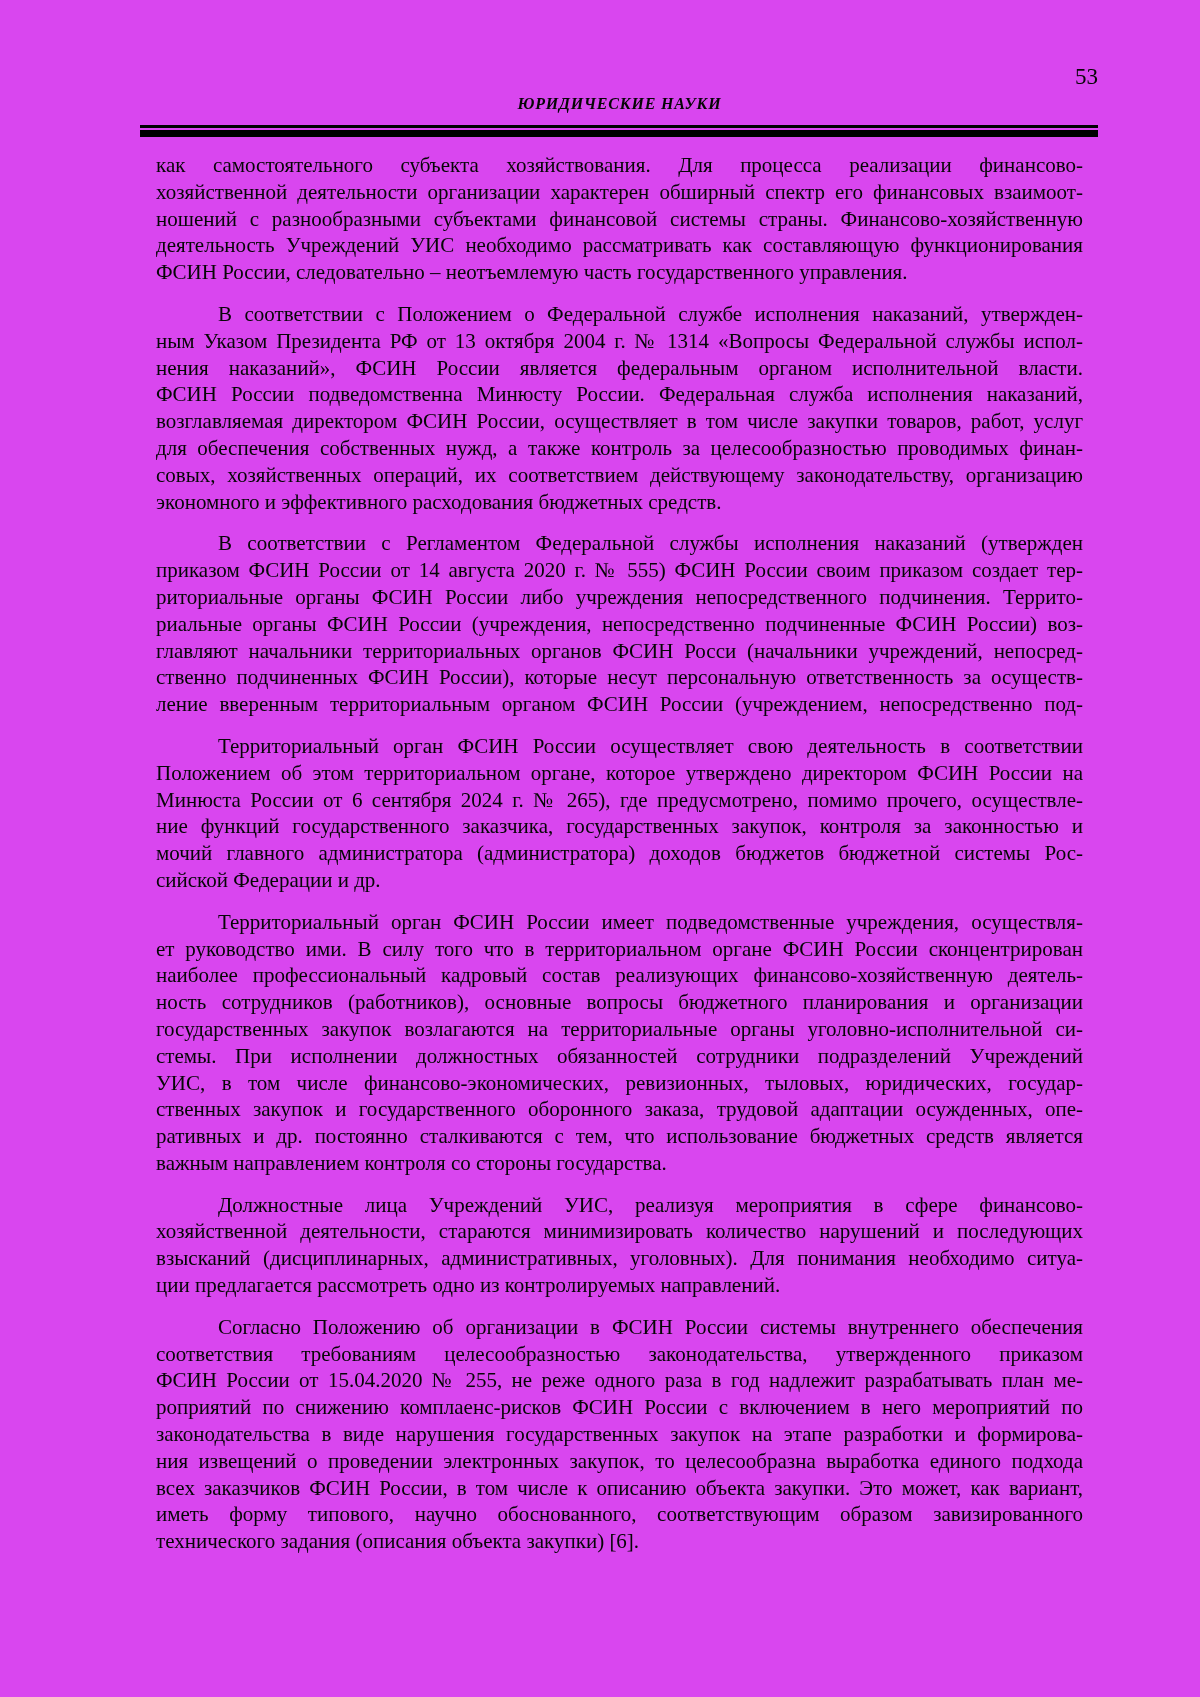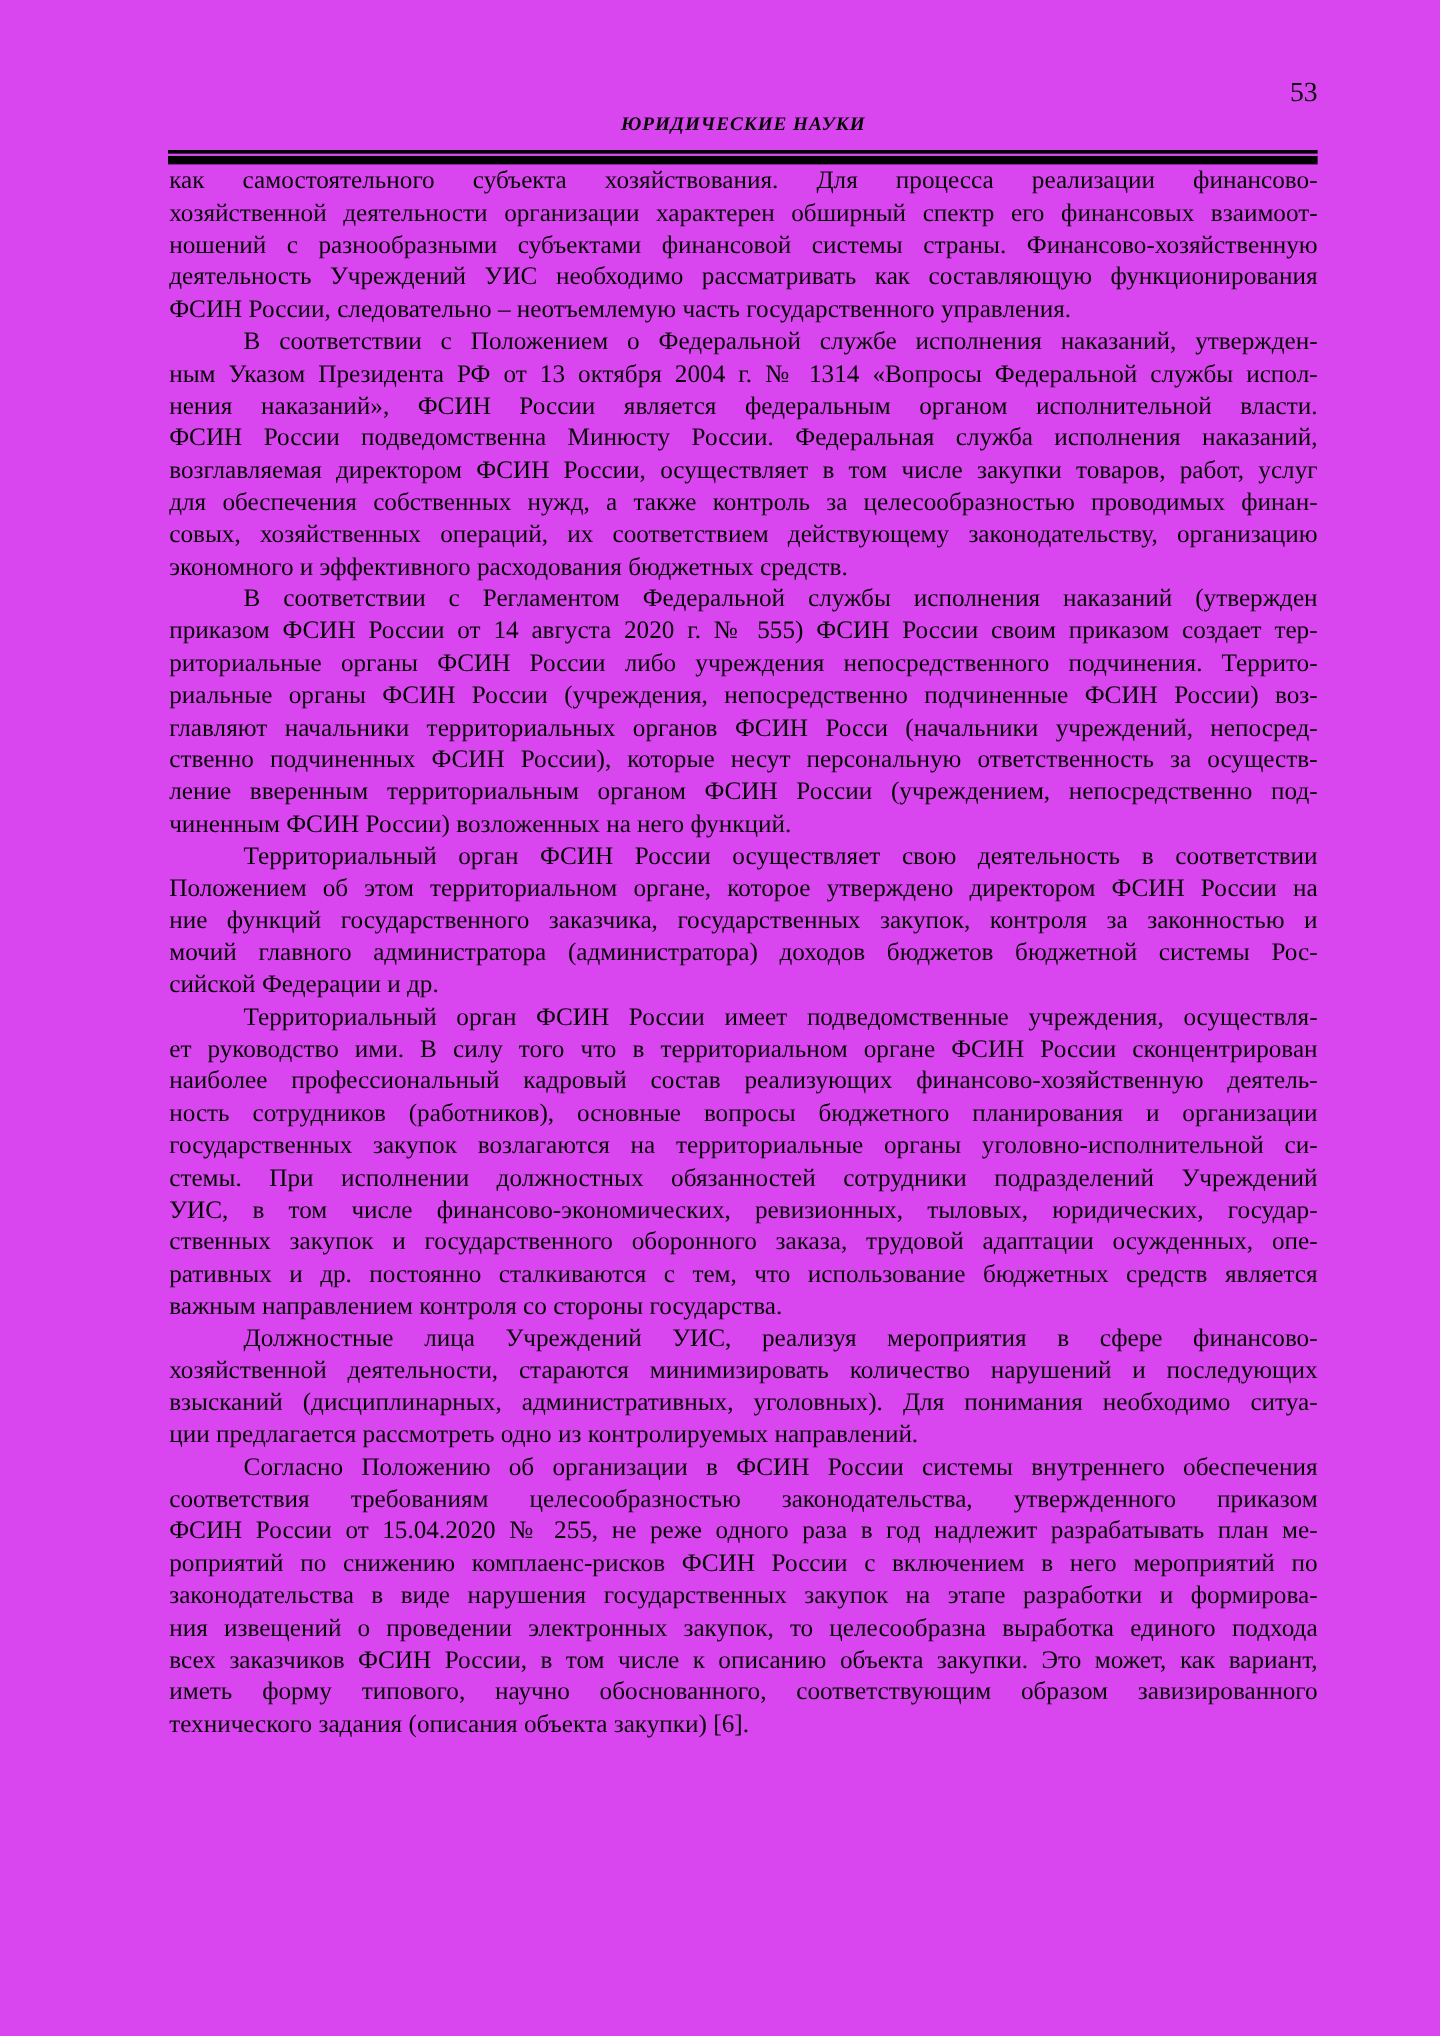--- a/index.html
+++ b/index.html
@@ -57,21 +57,21 @@
   }
   .article-body {
     position: absolute;
     top: 137px;
     left: 141px;
     width: 957px;
     font-size: 21px;
     line-height: 26.8px;
   }
   .paragraph {
-    margin: 0;
+    margin: 15px;
     padding: 0;
   }
   .line {
     height: 26.8px;
     overflow: visible;
     text-align: justify;
     text-align-last: justify;
   }
   .line.last {
     text-align-last: left;
@@ -114,25 +114,25 @@
         <div class="line last">экономного и эффективного расходования бюджетных средств.</div>
       </div>
       <div class="paragraph">
         <div class="line indent">В соответствии с Регламентом Федеральной службы исполнения наказаний (утвержден</div>
         <div class="line">приказом ФСИН России от 14 августа 2020 г. № 555) ФСИН России своим приказом создает тер-</div>
         <div class="line">риториальные органы ФСИН России либо учреждения непосредственного подчинения. Террито-</div>
         <div class="line">риальные органы ФСИН России (учреждения, непосредственно подчиненные ФСИН России) воз-</div>
         <div class="line">главляют начальники территориальных органов ФСИН Росси (начальники учреждений, непосред-</div>
         <div class="line">ственно подчиненных ФСИН России), которые несут персональную ответственность за осуществ-</div>
         <div class="line">ление вверенным территориальным органом ФСИН России (учреждением, непосредственно под-</div>
-        <div class="line last">чиненным ФСИН России) возложенных на него функций.</div>
       </div>
       <div class="paragraph">
         <div class="line indent">Территориальный орган ФСИН России осуществляет свою деятельность в соответствии</div>
         <div class="line">Положением об этом территориальном органе, которое утверждено директором ФСИН России на</div>
+        <div class="line">Минюста России от 6 сентября 2024 г. № 265), где предусмотрено, помимо прочего, осуществле-</div>
         <div class="line">ние функций государственного заказчика, государственных закупок, контроля за законностью и</div>
         <div class="line">мочий главного администратора (администратора) доходов бюджетов бюджетной системы Рос-</div>
         <div class="line last">сийской Федерации и др.</div>
       </div>
       <div class="paragraph">
         <div class="line indent">Территориальный орган ФСИН России имеет подведомственные учреждения, осуществля-</div>
         <div class="line">ет руководство ими. В силу того что в территориальном органе ФСИН России сконцентрирован</div>
         <div class="line">наиболее профессиональный кадровый состав реализующих финансово-хозяйственную деятель-</div>
         <div class="line">ность сотрудников (работников), основные вопросы бюджетного планирования и организации</div>
         <div class="line">государственных закупок возлагаются на территориальные органы уголовно-исполнительной си-</div>

